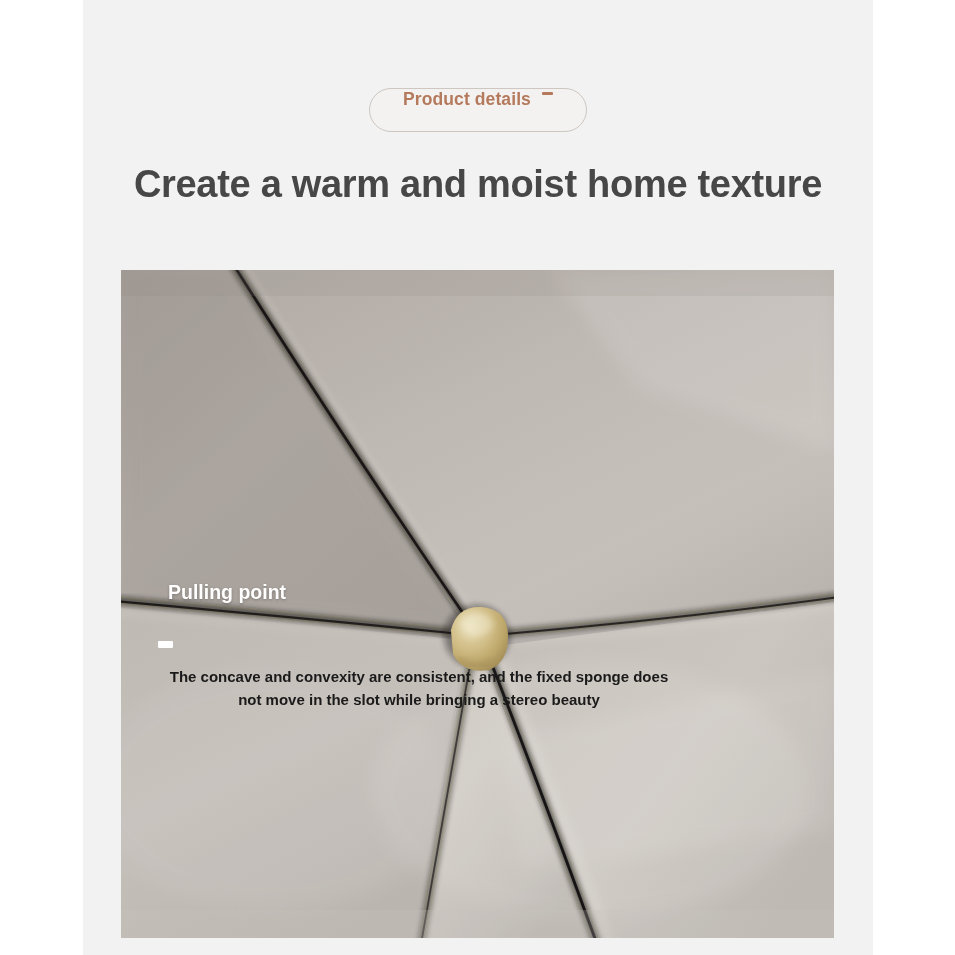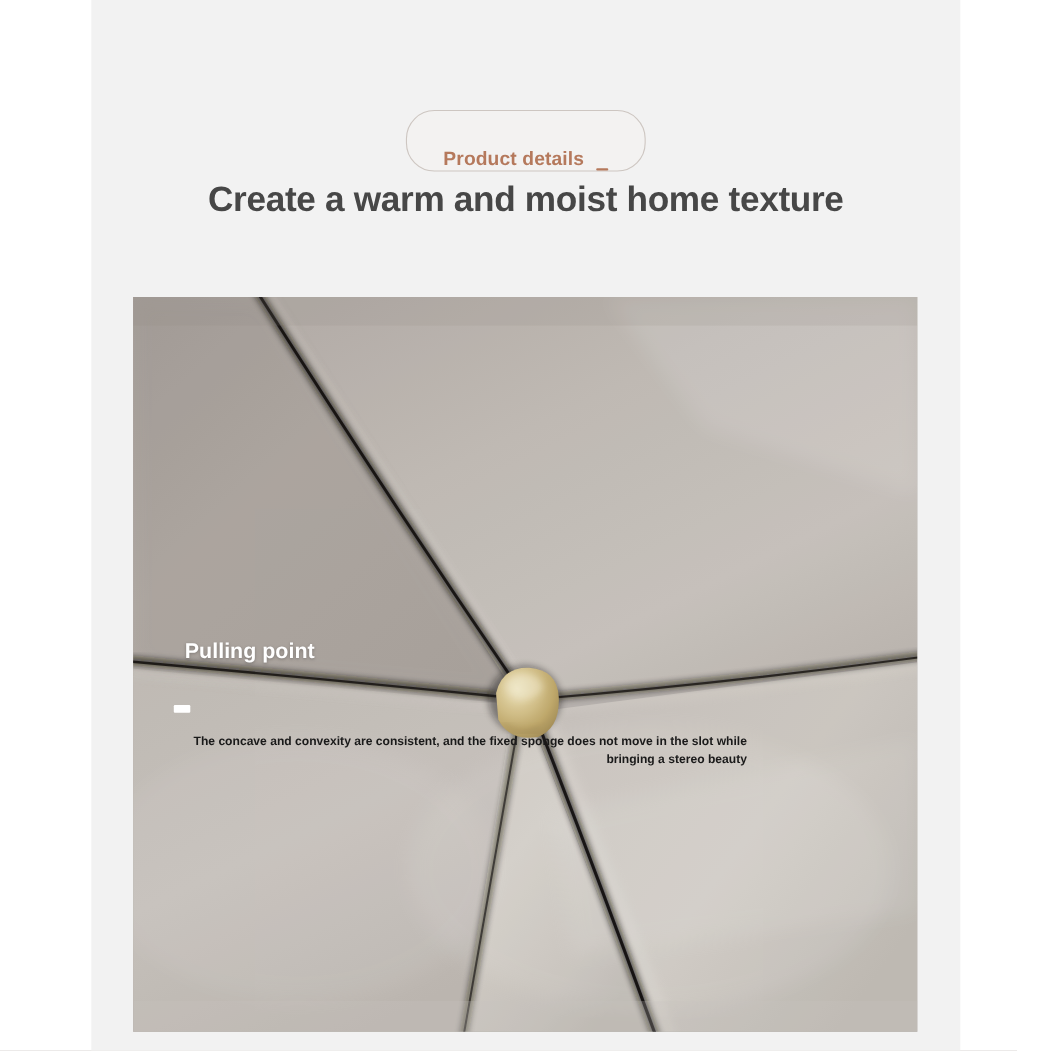--- a/index.html
+++ b/index.html
@@ -19,27 +19,26 @@
   }
 
   
   #pill-wrap {
     position:absolute;
     left:0; top:88px;
     width:790px;
     display:flex; justify-content:center;
   }
   #pill {
-    display:flex; align-items:flex-end; justify-content:center;
+    display:flex; align-items:flex-start; justify-content:center;
     gap:11px;
-    width:218px; height:56px;
+    width:218px; height:44px;
     border:1px solid #cdc6c1;
     border-radius:26px;
     background:#f3f2f1;
-    margin-top:12px;
   }
   #pill-label {
     font-size:17.5px;
     font-weight:700;
     letter-spacing:.1px;
     color:#b5795c;
     white-space:nowrap;
   }
   #pill-dash {
     display:block;
@@ -48,21 +47,21 @@
     border-radius:1px;
     margin-top:3px;
   }
 
   
   #heading {
     position:absolute;
     left:0; top:163px;
     width:790px;
     text-align:center;
-    font-size:32px;
+    font-size:38px;
     font-weight:700;
     letter-spacing:-0.3px;
     color:#474747;
     white-space:nowrap;
   }
 
   
   #photo {
     position:absolute;
     left:38px; top:270px;
@@ -91,25 +90,25 @@
     left:37px; top:371px;
     width:15px; height:7px;
     background:#ffffff;
     border-radius:1px;
   }
 
   #overlay-sub {
     position:absolute;
     left:38px; top:396px;
     width:520px;
-    font-size:11px;
+    font-size:15px;
     font-weight:700;
     line-height:1.52;
     color:#1a1a1a;
-    text-align:right;
+    text-align:center;
     pointer-events:none;
   }
 </style>
 </head>
 <body>
 
 <div id="page">
 
   <div id="pill-wrap">
     <div id="pill">

